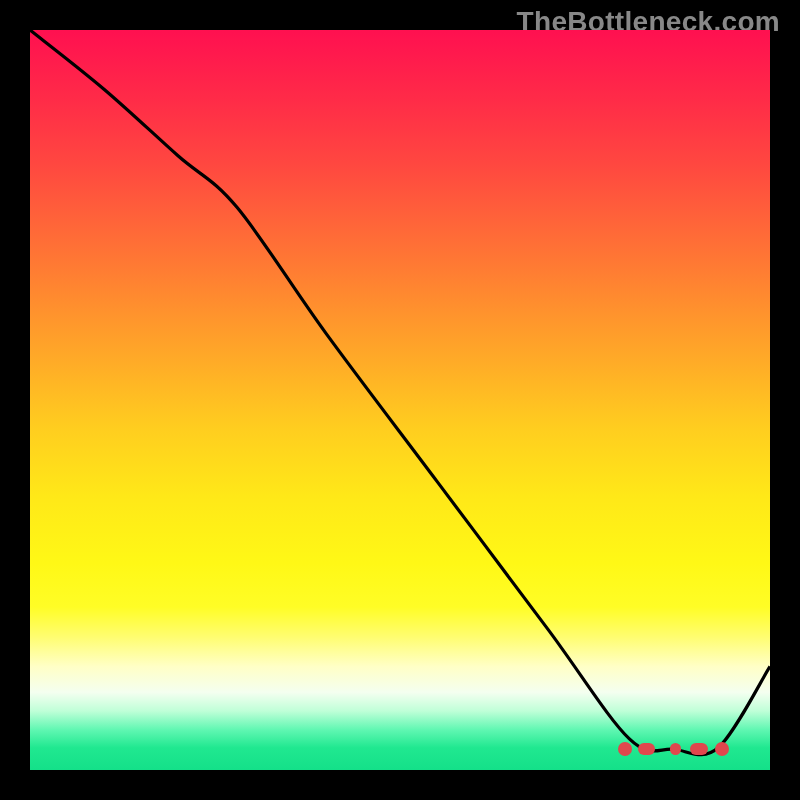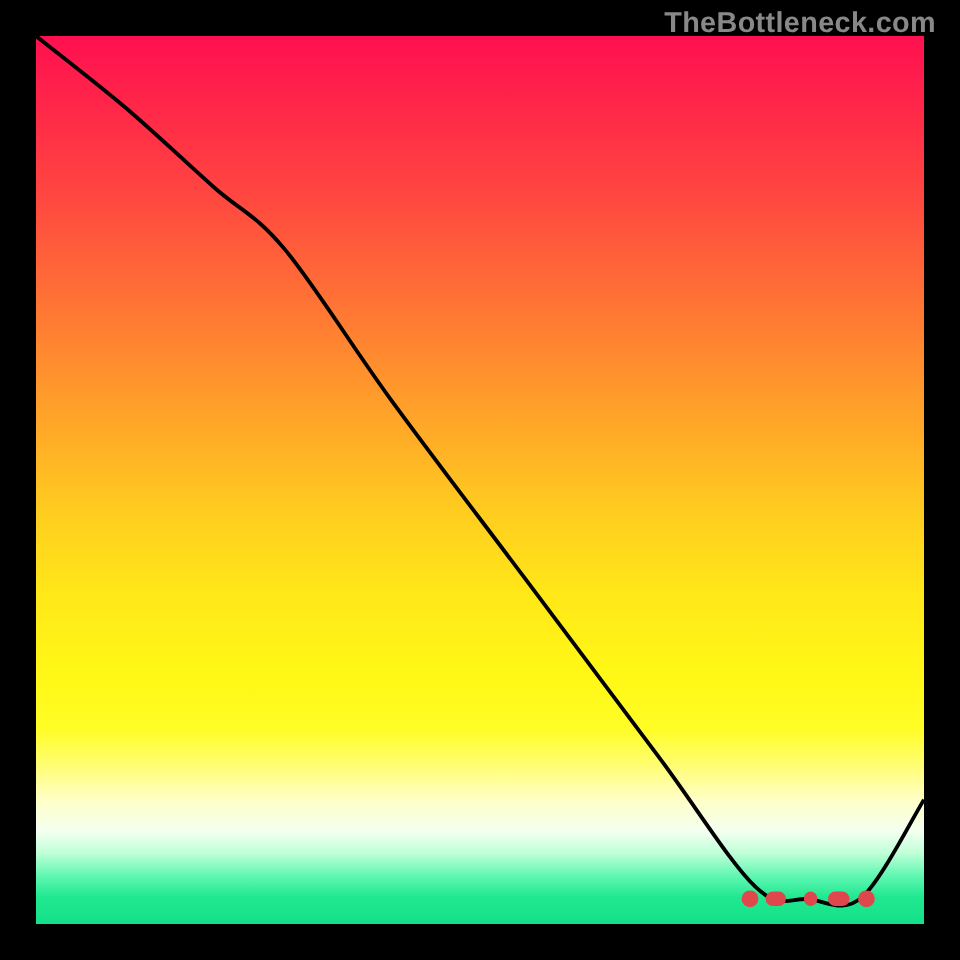--- a/index.html
+++ b/index.html
@@ -8,21 +8,21 @@
     width: 800px;
     height: 800px;
     background: #000;
     position: relative;
     font-family: Arial, sans-serif;
   }
   .watermark {
     position: absolute;
     top: 6px;
     right: 20px;
-    font-size: 24px;
+    font-size: 28px;
     font-weight: bold;
     color: #888;
     letter-spacing: 0.3px;
   }
   .plot-area {
     position: absolute;
     left: 30px;
     top: 30px;
     width: 740px;
     height: 740px;

